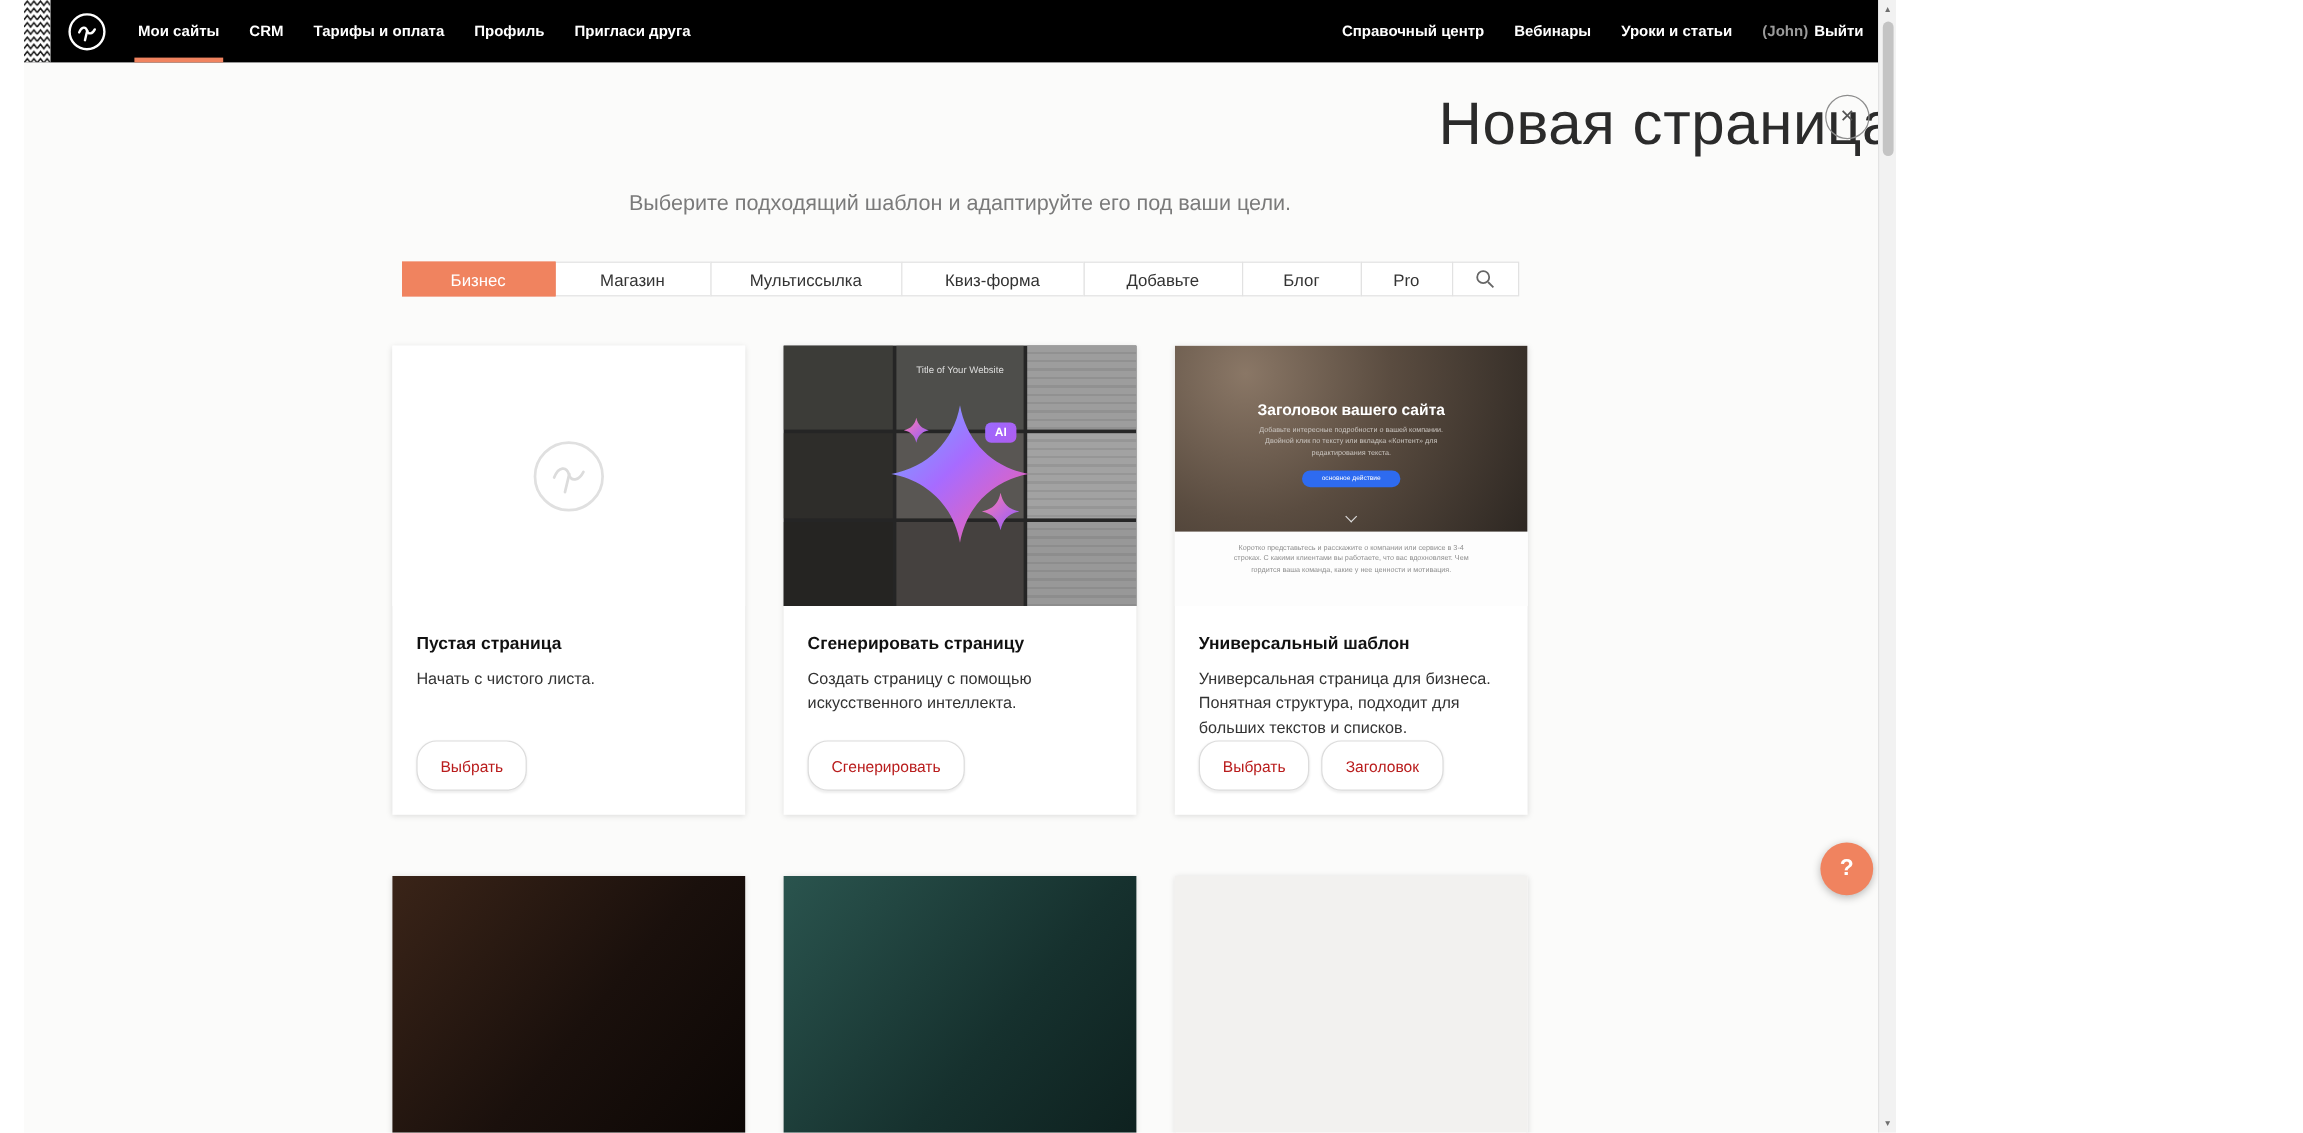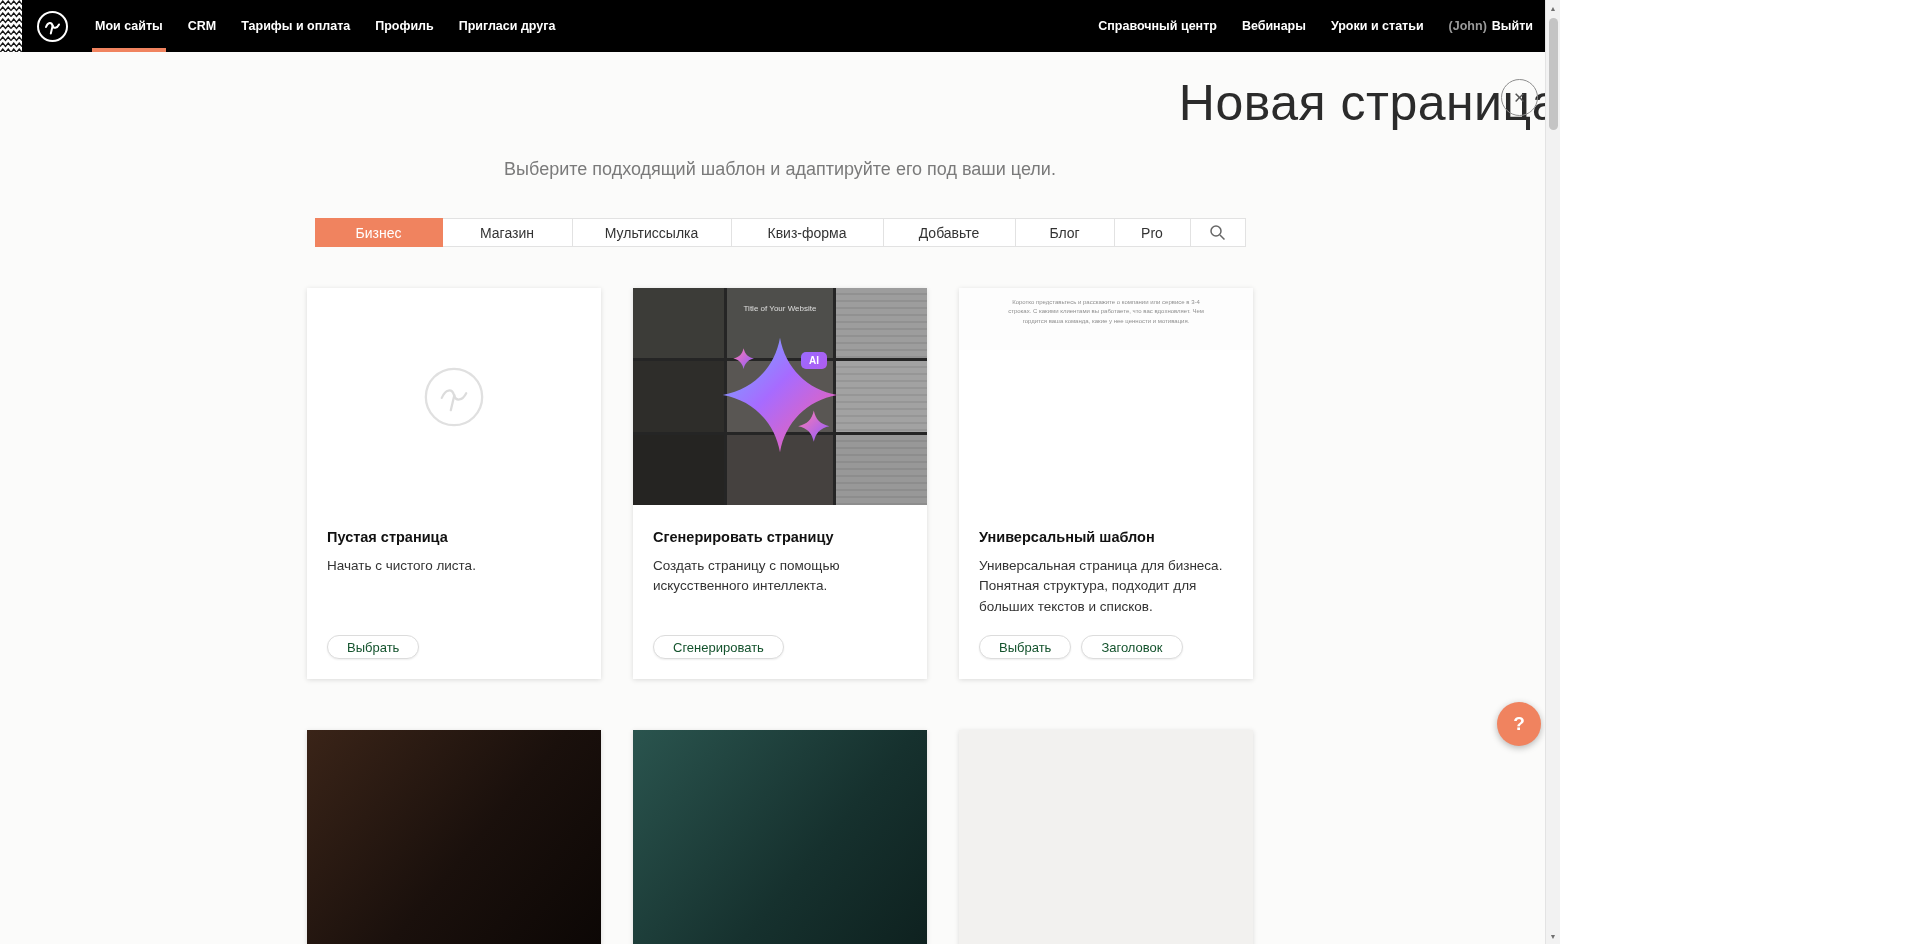--- a/index.html
+++ b/index.html
@@ -6,21 +6,21 @@
     --accent:#f0835f;
     --nav-bg:#000000;
     --page-bg:#fbfbfa;
   }
   *{box-sizing:border-box;}
   html,body{margin:0;padding:0;}
   body{
     width:1919px;height:944px;background:#ffffff;overflow:hidden;
     font-family:"Liberation Sans","DejaVu Sans",sans-serif;
   }
-  .viewport{position:relative;width:1560px;height:944px;background:var(--page-bg);overflow:hidden;}
+  .viewport{position:relative;width:1560px;height:944px;background:var(--page-bg);overflow:hidden;margin-left:20px;}
 
   
   .navbar{position:absolute;top:0;left:0;width:100%;height:52px;background:var(--nav-bg);display:flex;align-items:center;z-index:5;}
   .zigzag{width:22px;height:52px;background:#fff;flex:0 0 auto;}
   .logo{margin-left:14px;width:33px;height:33px;flex:0 0 auto;cursor:pointer;display:flex;align-items:center;}
   .nav-left{display:flex;margin-left:26px;height:52px;}
   .nav-item{position:relative;display:flex;align-items:center;height:52px;margin-right:25px;color:#ffffff;font-size:12.5px;font-weight:bold;text-decoration:none;cursor:pointer;white-space:nowrap;}
   .nav-item.active::after{content:"";position:absolute;left:-3px;right:-3px;bottom:0;height:4px;background:var(--accent);}
   .nav-right{margin-left:auto;display:flex;align-items:center;height:52px;padding-right:27px;}
   .nav-right .nav-item{margin-right:0;margin-left:25px;}
@@ -49,21 +49,21 @@
 
   
   .cards-row{display:flex;justify-content:center;gap:32px;margin-top:41px;}
   .cards-row.row2{margin-top:51px;}
   .card{width:294px;height:391px;background:#fff;box-shadow:0 1px 5px rgba(0,0,0,.13);display:flex;flex-direction:column;}
   .card-media{height:217px;position:relative;overflow:hidden;flex:0 0 auto;}
   .card-body{flex:1;display:flex;flex-direction:column;padding:24px 20px 20px;}
   .card-title{margin:0 0 11px;font-size:14.5px;font-weight:bold;color:#111;}
   .card-desc{margin:0;font-size:13.5px;color:#333;line-height:1.5;}
   .card-actions{margin-top:auto;display:flex;gap:10px;}
-  .pill-btn{height:24px;padding:0 19px;border-radius:17px;border:1px solid #dcdcdc;background:#fff;font-size:13px;color:#14532d;cursor:pointer;box-shadow:0 1px 2px rgba(0,0,0,.07);font-family:inherit;white-space:nowrap;}
+  .pill-btn{height:42px;padding:0 19px;border-radius:17px;border:1px solid #dcdcdc;background:#fff;font-size:13px;color:#b91c1c;cursor:pointer;box-shadow:0 1px 2px rgba(0,0,0,.07);font-family:inherit;white-space:nowrap;}
 
   
   .media-blank{background:#fff;display:flex;align-items:center;justify-content:center;}
 
   
   .media-ai{background:#2e2e2e;padding-left:15px;}
   .collage{position:absolute;inset:0;display:grid;grid-template-columns:1fr 1.15fr 1fr;grid-template-rows:1fr 1fr 1fr;gap:3px;}
   .collage div{background:#555;}
   .collage div:nth-child(1){background:#50504a;}
   .collage div:nth-child(2){background:#6a6a66;}
@@ -224,20 +224,26 @@
         <h3 class="card-title">Сгенерировать страницу</h3>
         <p class="card-desc">Создать страницу с помощью искусственного интеллекта.</p>
         <div class="card-actions">
           <button class="pill-btn">Сгенерировать</button>
         </div>
       </div>
     </section>
 
     <section class="card">
       <div class="card-media media-universal">
+        <div class="hero">
+          <h4 class="hero-title">Заголовок вашего сайта</h4>
+          <p class="hero-text">Добавьте интересные подробности о вашей компании. Двойной клик по тексту или вкладка «Контент» для редактирования текста.</p>
+          <button class="hero-btn">основное действие</button>
+          <span class="hero-chevron"></span>
+        </div>
         <div class="preview-body">
           <p>Коротко представьтесь и расскажите о компании или сервисе в 3-4 строках. С какими клиентами вы работаете, что вас вдохновляет. Чем гордится ваша команда, какие у нее ценности и мотивация.</p>
         </div>
       </div>
       <div class="card-body">
         <h3 class="card-title">Универсальный шаблон</h3>
         <p class="card-desc">Универсальная страница для бизнеса. Понятная структура, подходит для больших текстов и списков.</p>
         <div class="card-actions">
           <button class="pill-btn">Выбрать</button>
           <button class="pill-btn">Заголовок</button>

